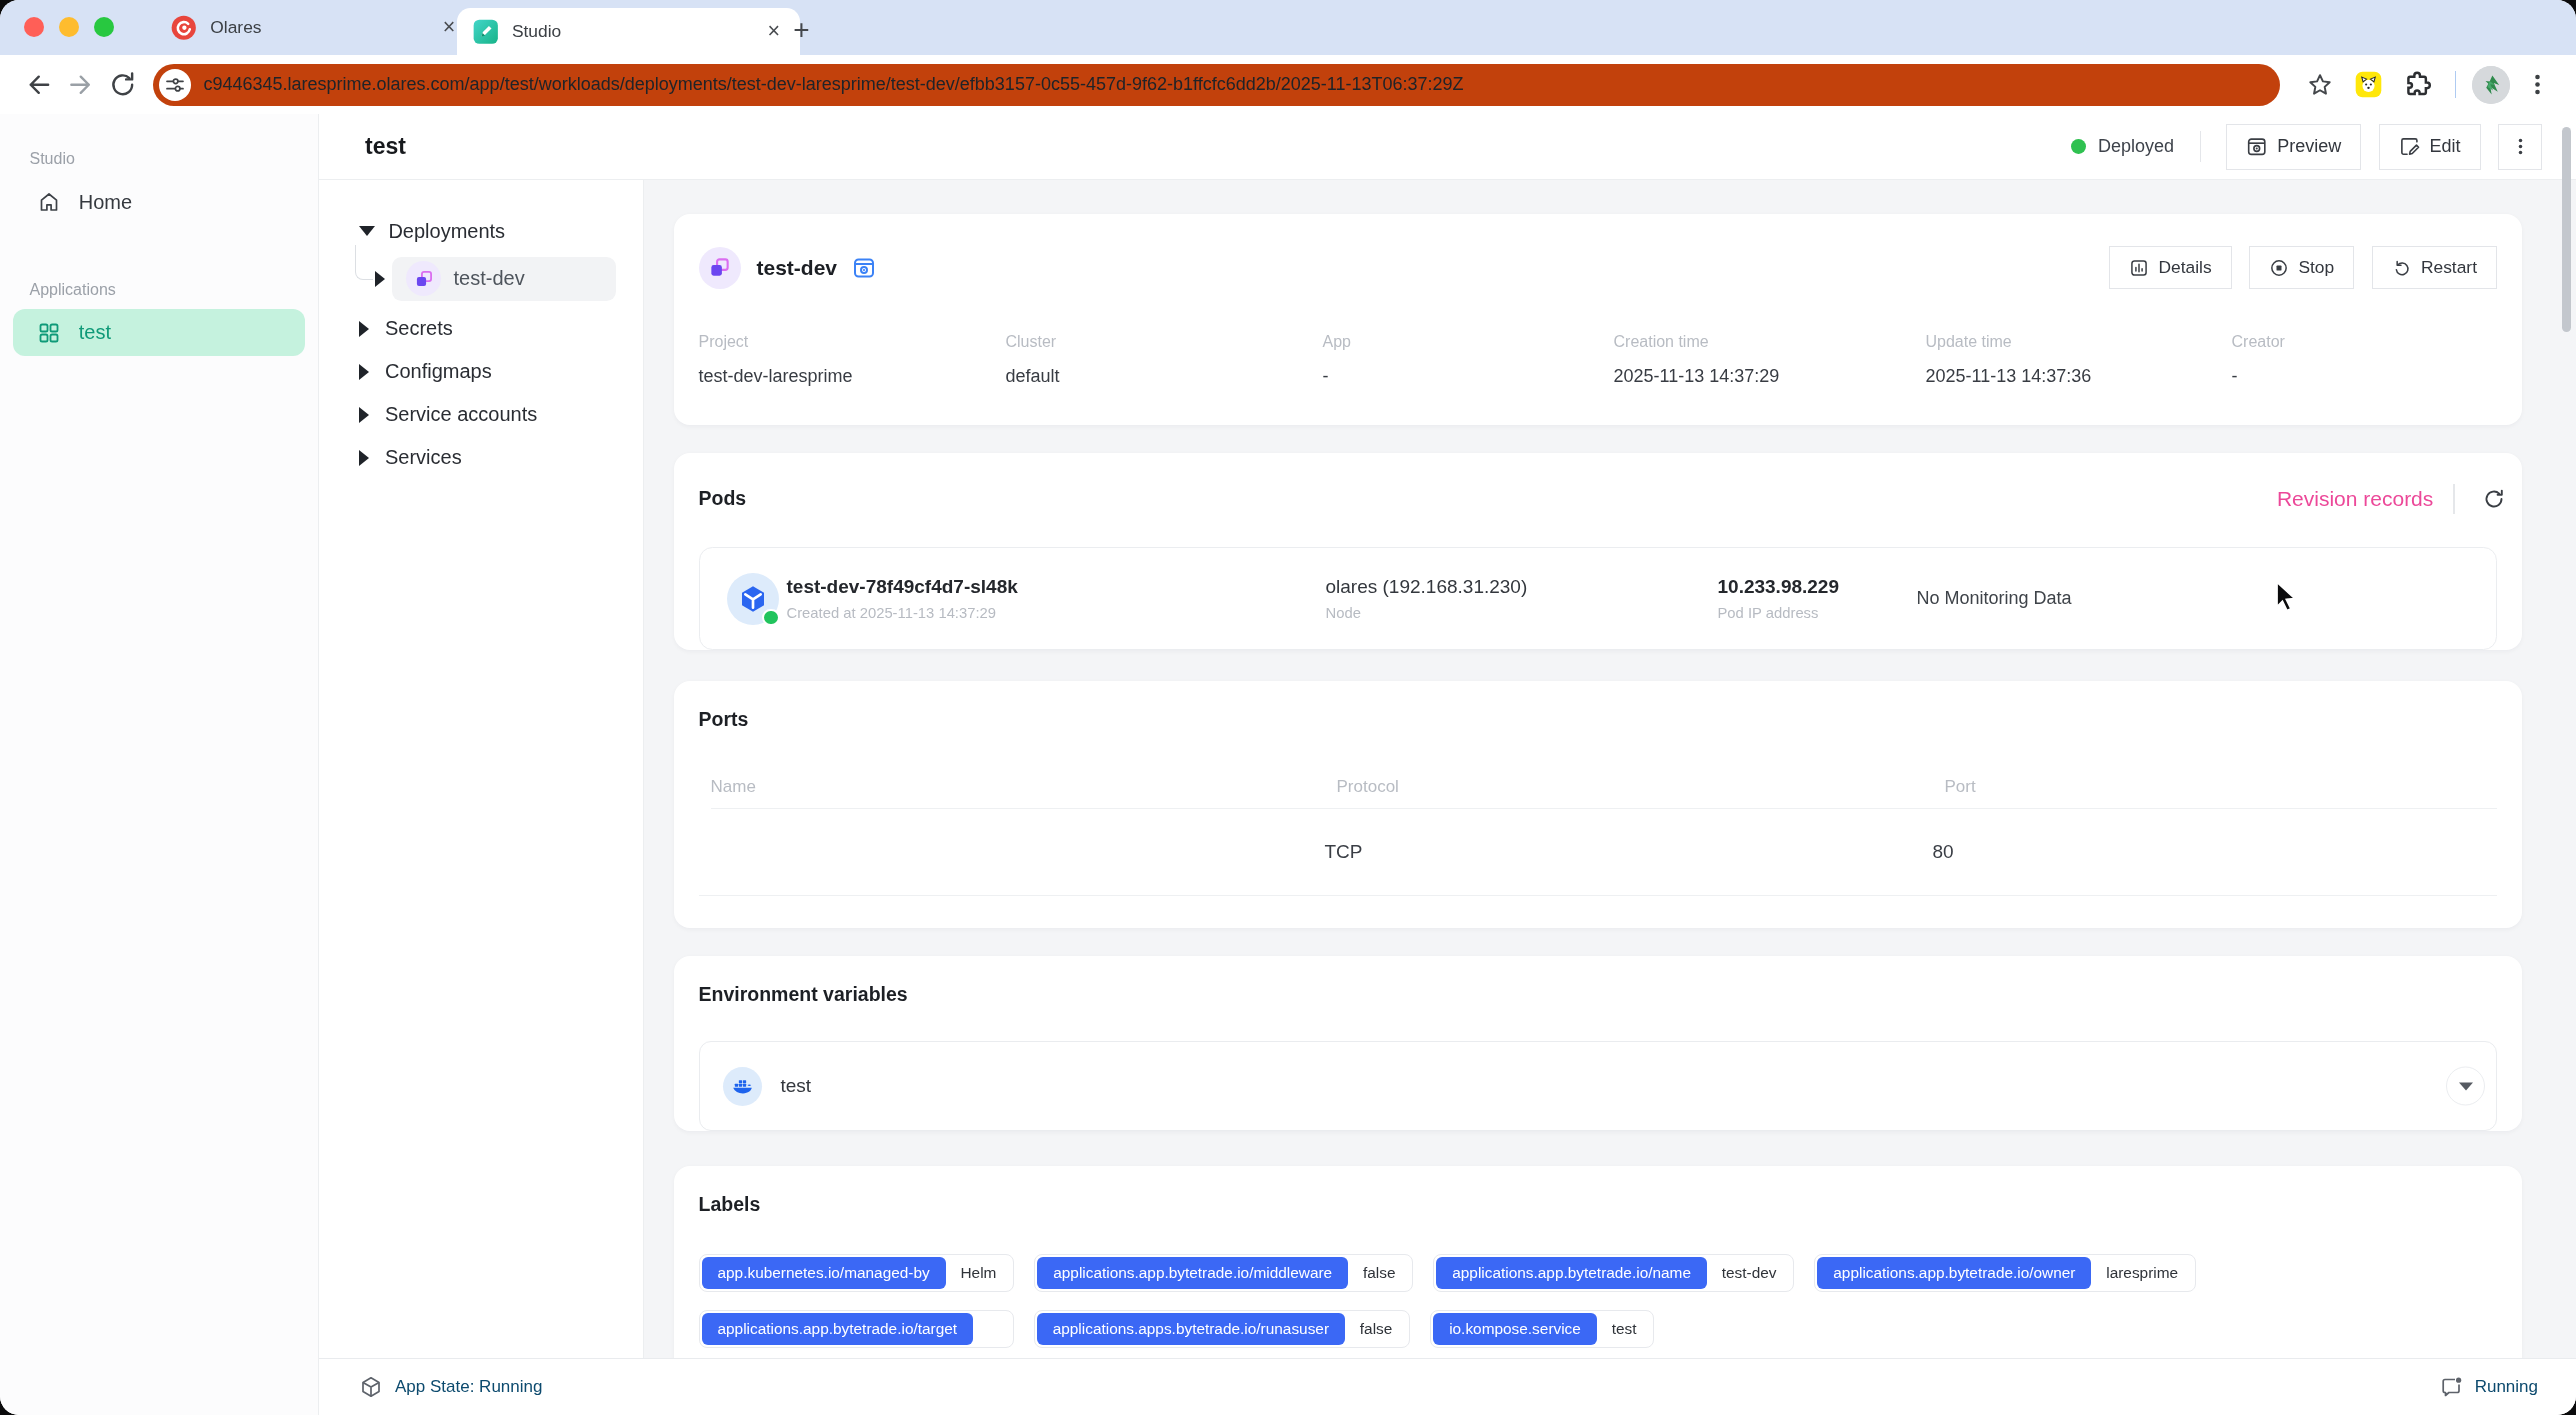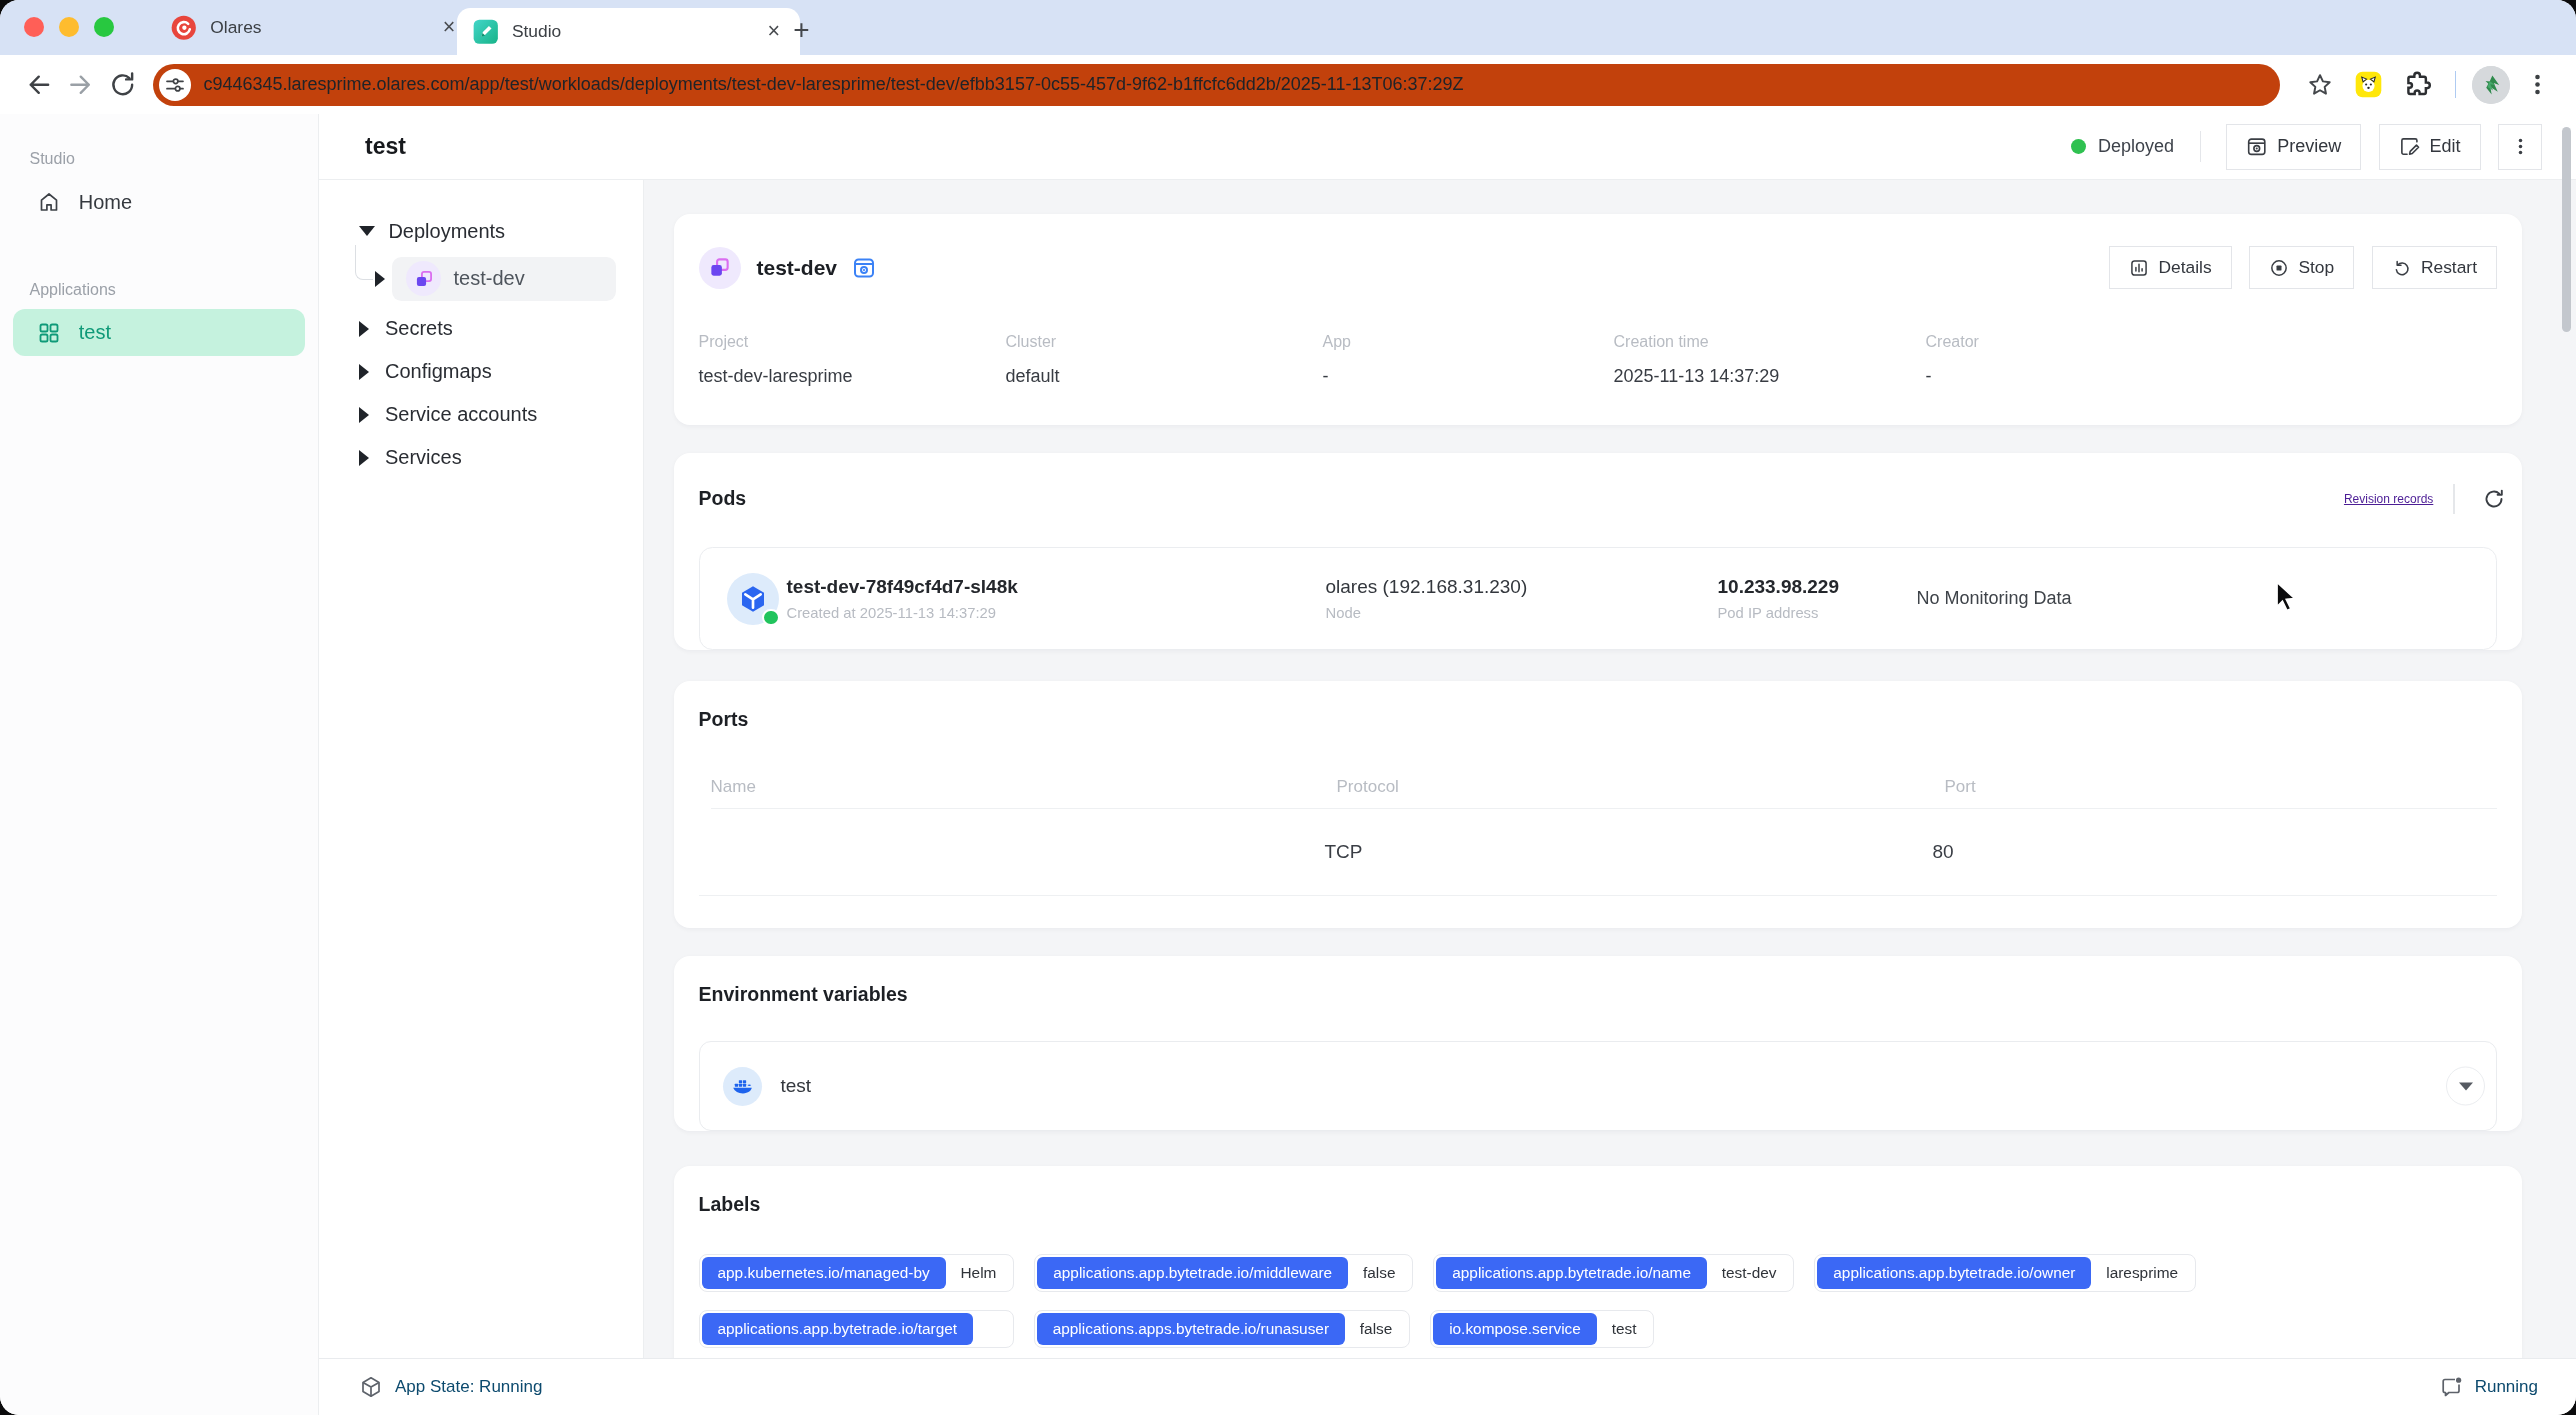--- a/index.html
+++ b/index.html
@@ -82,21 +82,21 @@
   .ov-actions{margin-left:auto;display:flex;}
   .ov-actions .btn{height:43px;font-size:17.4px;}
   .fields{display:grid;grid-template-columns:307px 317px 291px 312px 306px auto;padding:44px 25px 38px 25px;}
   .f-label{font-size:16px;color:#b8bcc3;margin-bottom:14.8px;}
   .f-value{font-size:18px;color:#383c43;}
 
   
   .sec-toprow{display:flex;align-items:center;padding:27px 9.4px 0 25px;}
   .sec-title{font-size:19.5px;font-weight:600;color:#1d2025;}
   .pods-right{margin-left:auto;display:flex;align-items:center;}
-  .rev-link{font-size:12px;color:#4c1d95;text-decoration:underline;}
+  .rev-link{font-size:21px;color:#ec4899;}
   .pods-vdiv{width:1.3px;height:29.5px;background:#e5e7ea;margin:0 20px;}
   .refresh-btn{width:38px;height:38px;display:flex;align-items:center;justify-content:center;border-radius:8px;}
   .pod-box{display:grid;grid-template-columns:60px 539px 392px 199px 1fr;align-items:center;
            margin:29.5px 25px 31px 25px;height:103px;border:1.3px solid #ebedf0;border-radius:13.4px;
            padding:0 20px 0 27px;box-sizing:border-box;}
   .pod-ic-wrap{position:relative;width:52px;height:52px;border-radius:50%;background:#ddebfb;display:flex;align-items:center;justify-content:center;}
   .pod-status{position:absolute;right:-1.3px;bottom:-1.3px;width:17.4px;height:17.4px;border-radius:50%;background:#21c45d;border:2.7px solid #fff;box-sizing:border-box;}
   .cell-main{font-size:19px;color:#33373d;}
   .cell-main.bold{font-weight:600;color:#24272c;}
   .cell-sub{font-size:14.8px;color:#b7bbc2;margin-top:6.7px;}
@@ -390,20 +390,24 @@
               </div>
               <div>
                 <div class="f-label">App</div>
                 <div class="f-value">-</div>
               </div>
               <div>
                 <div class="f-label">Creation time</div>
                 <div class="f-value">2025-11-13 14:37:29</div>
               </div>
               <div>
+                <div class="f-label">Update time</div>
+                <div class="f-value">2025-11-13 14:37:36</div>
+              </div>
+              <div>
                 <div class="f-label">Creator</div>
                 <div class="f-value">-</div>
               </div>
             </div>
           </section>
 
           <section class="card">
             <div class="sec-toprow">
               <span class="sec-title">Pods</span>
               <div class="pods-right">

